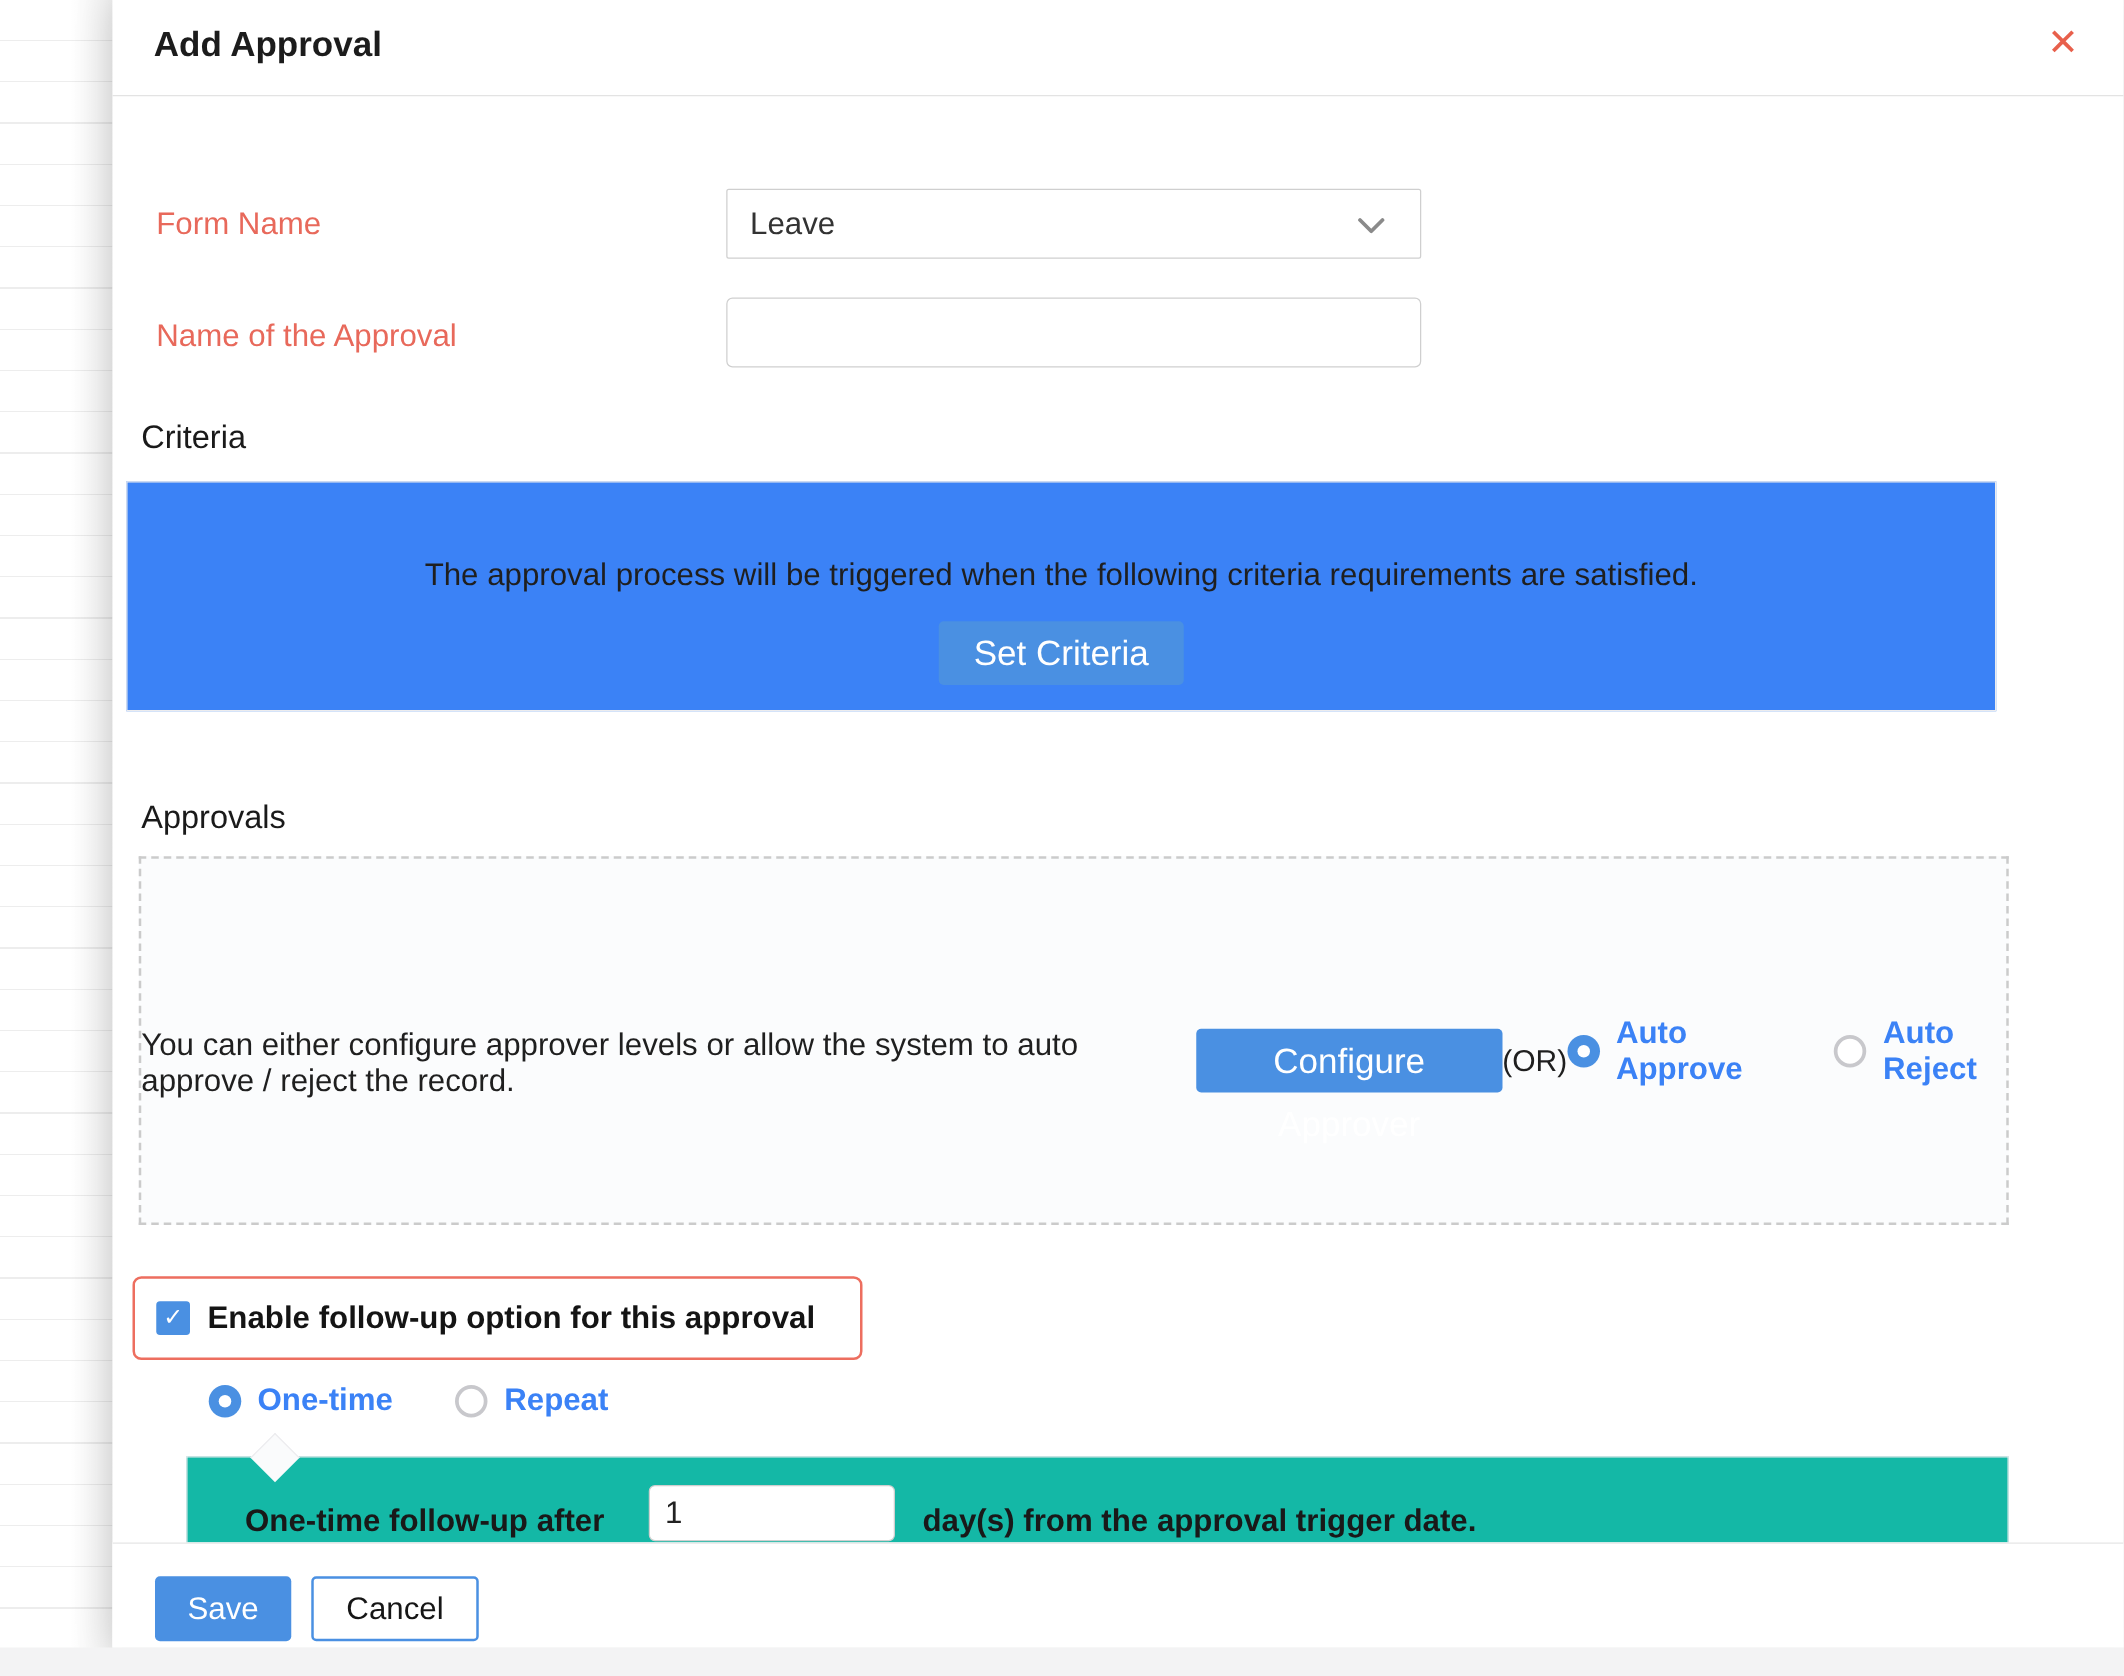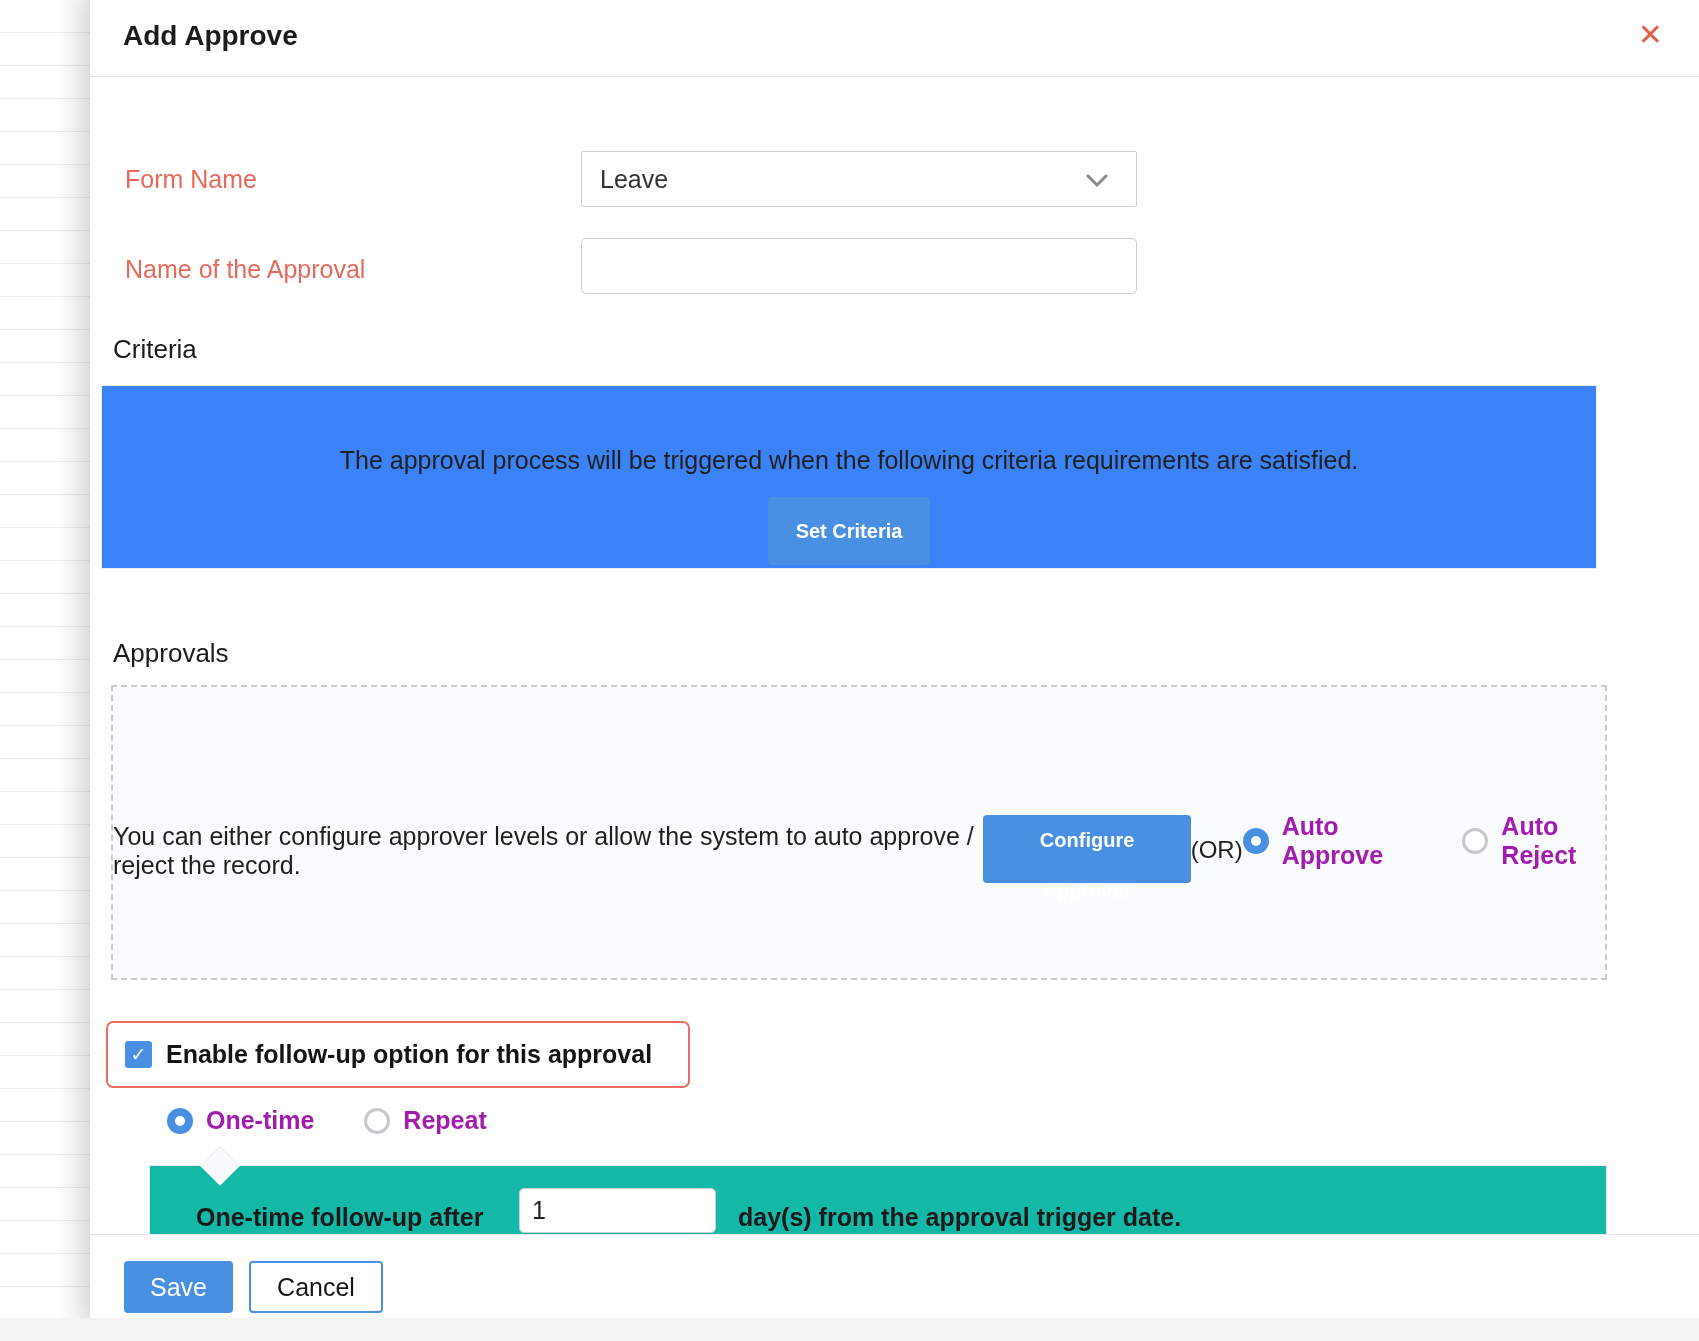--- a/index.html
+++ b/index.html
@@ -49,39 +49,39 @@
   .h-approvals { left:23px; top:638px; }
 
   .criteria-box {
     position:absolute; left:11px; top:385px; width:1496px; height:184px;
     background:#3b82f6; border:1px solid #ececee;
     display:flex; flex-direction:column; align-items:center;
   }
   .criteria-box .desc { margin-top:60px; font-size:25px; color:#1f1f1f; }
   .btn-blue {
     display:inline-block; background:#4a90e2; color:#fff; border:none; cursor:pointer;
-    font-size:20px; font-family:inherit; border-radius:4px; height:68px; line-height:51px; padding:0 28px;font-weight:bold;
+    font-size:28px; font-family:inherit; border-radius:4px; height:51px; line-height:51px; padding:0 28px;
   }
   .criteria-box .btn-blue { margin-top:22px; }
 
   .approvals-box {
     position:absolute; left:21px; top:685px; width:1496px; height:295px;
     background:#fbfcfd; border:2px dashed #cbcbcb;
     display:flex; align-items:center;
   }
   .approvals-box .desc { margin-top:36px; font-size:25px; color:#1f1f1f; }
   .approvals-box .btn-blue { margin-top:32px; padding:0 26px; }
   .or-label { margin-top:34px; font-size:24px; color:#1f1f1f; }
   .auto-row { margin-top:16px; display:flex; align-items:center; }
 
   .radio { width:26px; height:26px; border-radius:50%; position:relative; flex:0 0 auto; cursor:pointer; }
   .radio.on { background:#4a90e2; }
   .radio.on::after { content:""; position:absolute; left:8px; top:8px; width:10px; height:10px; border-radius:50%; background:#fff; }
   .radio.off { background:#fff; border:3px solid #c8c8cc; }
-  .radio-label { font-size:25px; font-weight:600; color:#a21caf; margin-left:13px; cursor:default; }
+  .radio-label { font-size:25px; font-weight:600; color:#3b82f6; margin-left:13px; cursor:default; }
   .gap58 { width:58px; flex:0 0 auto; }
 
   .redbox {
     position:absolute; left:16px; top:1021px; width:584px; height:67px;
     border:2px solid #ed6e5f; border-radius:7px; background:#fff;
     display:flex; align-items:center;
   }
   .checkbox {
     width:27px; height:27px; margin-left:17px; background:#4a90e2; border-radius:3px;
     color:#fff; font-size:19px; font-weight:bold; text-align:center; line-height:27px; cursor:pointer; flex:0 0 auto;
@@ -129,21 +129,21 @@
 </head>
 <body>
 
 <div class="page">
 
   <div class="bg-strip"></div>
 
   <div class="modal">
 
     <div class="modal-header">
-      <div class="modal-title">Add Approve</div>
+      <div class="modal-title">Add Approval</div>
       <div class="close-x">✕</div>
     </div>
 
     <div class="field-label lbl-form-name">Form Name</div>
     <div class="select-box">
       <span class="value">Leave</span>
       <span class="chev">
         <svg width="22" height="14" viewBox="0 0 22 14">
             <polyline points="2,2 11,11 20,2" fill="none" stroke="#8a8a8a" stroke-width="3" stroke-linecap="round" stroke-linejoin="round"></polyline>
           </svg>

